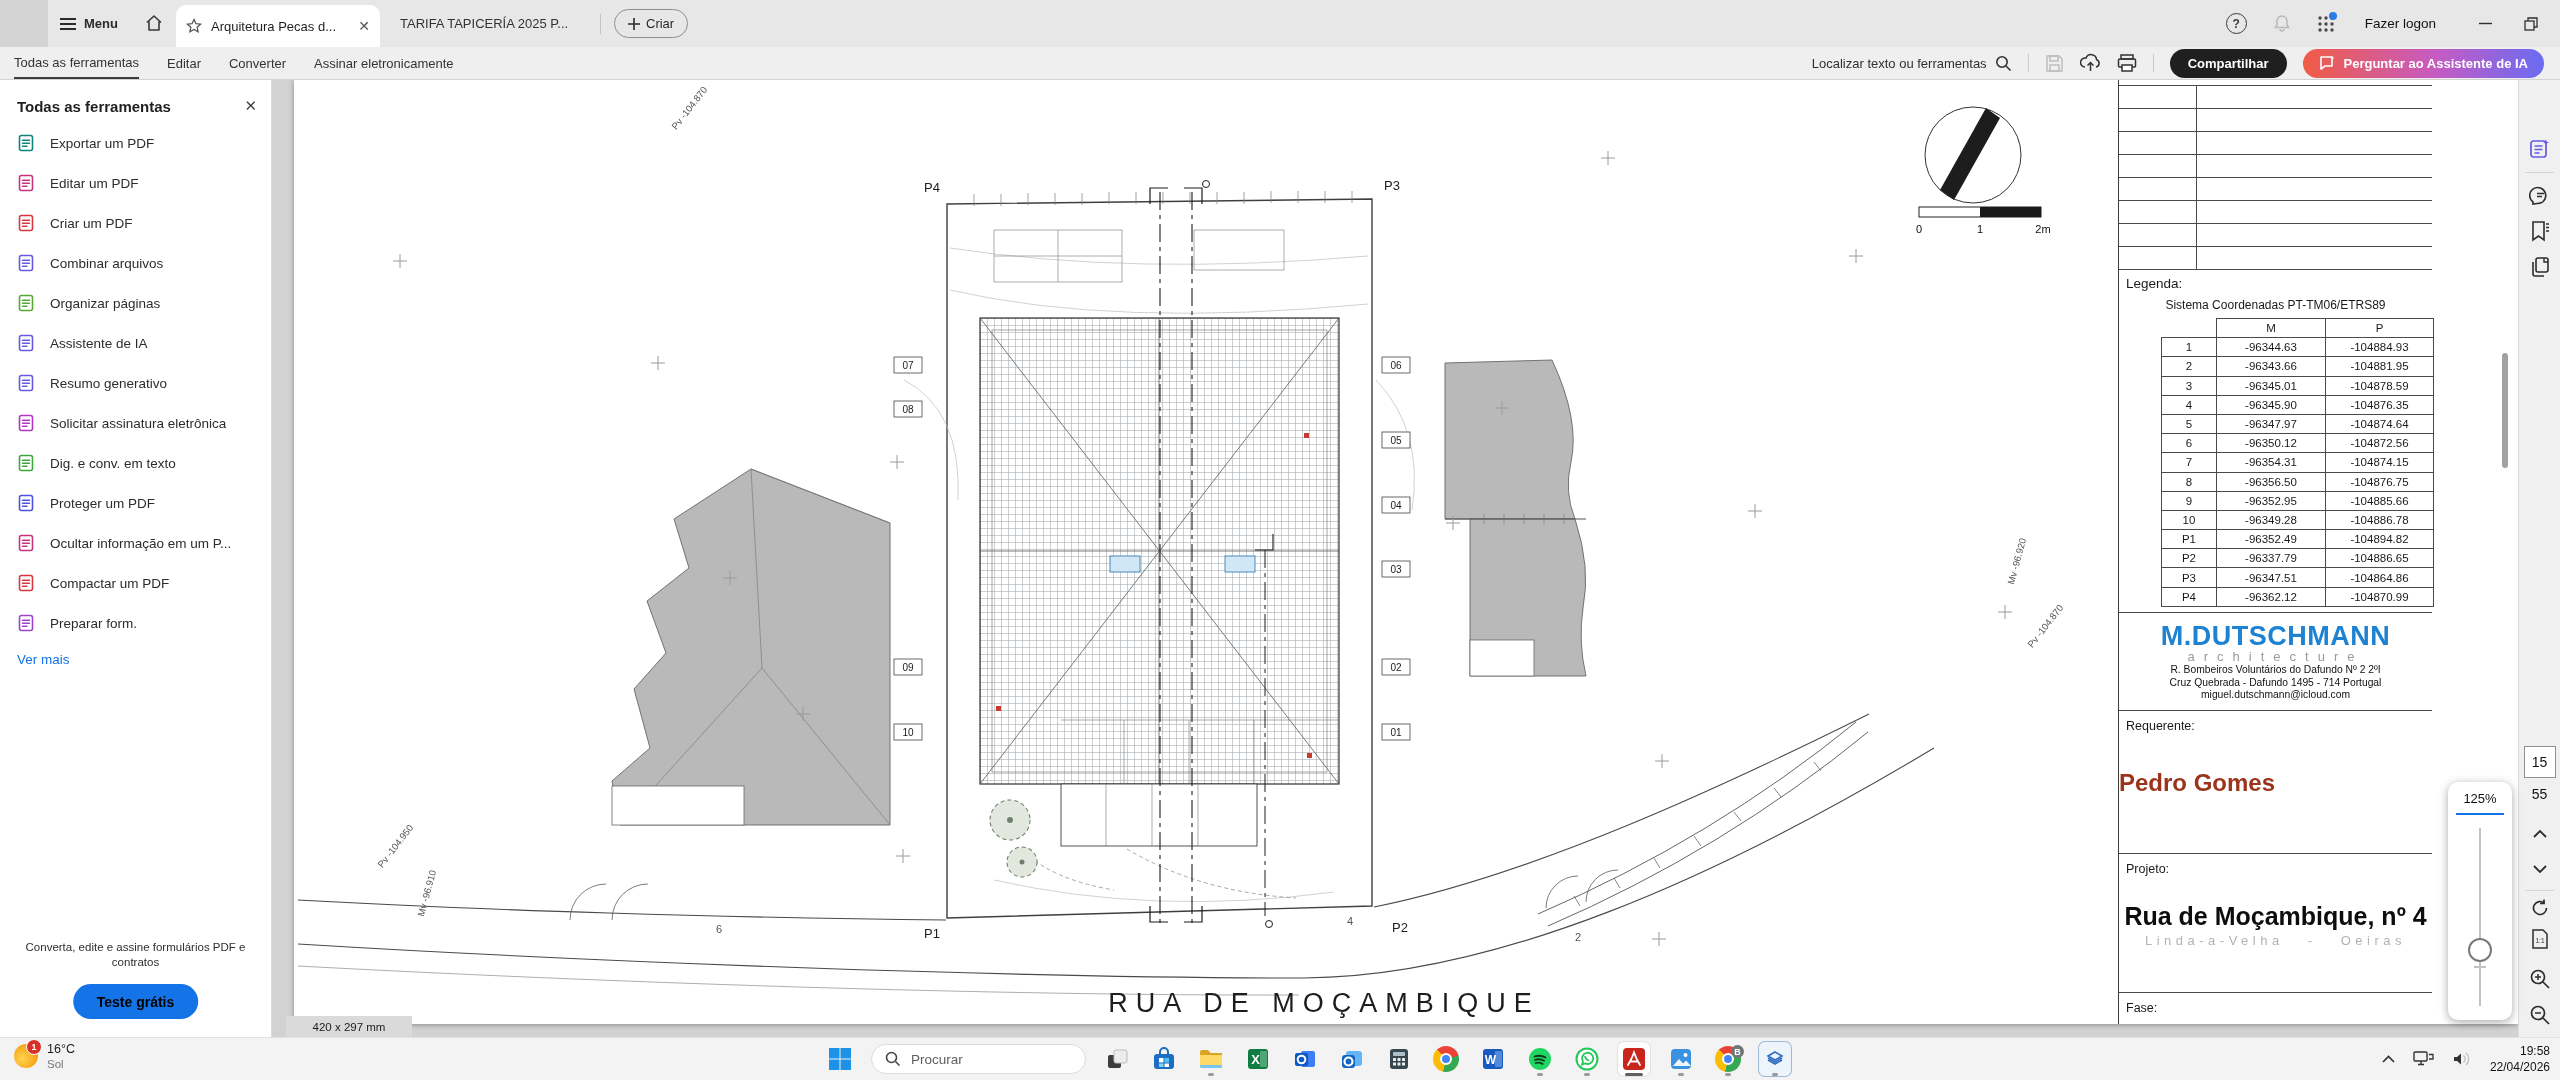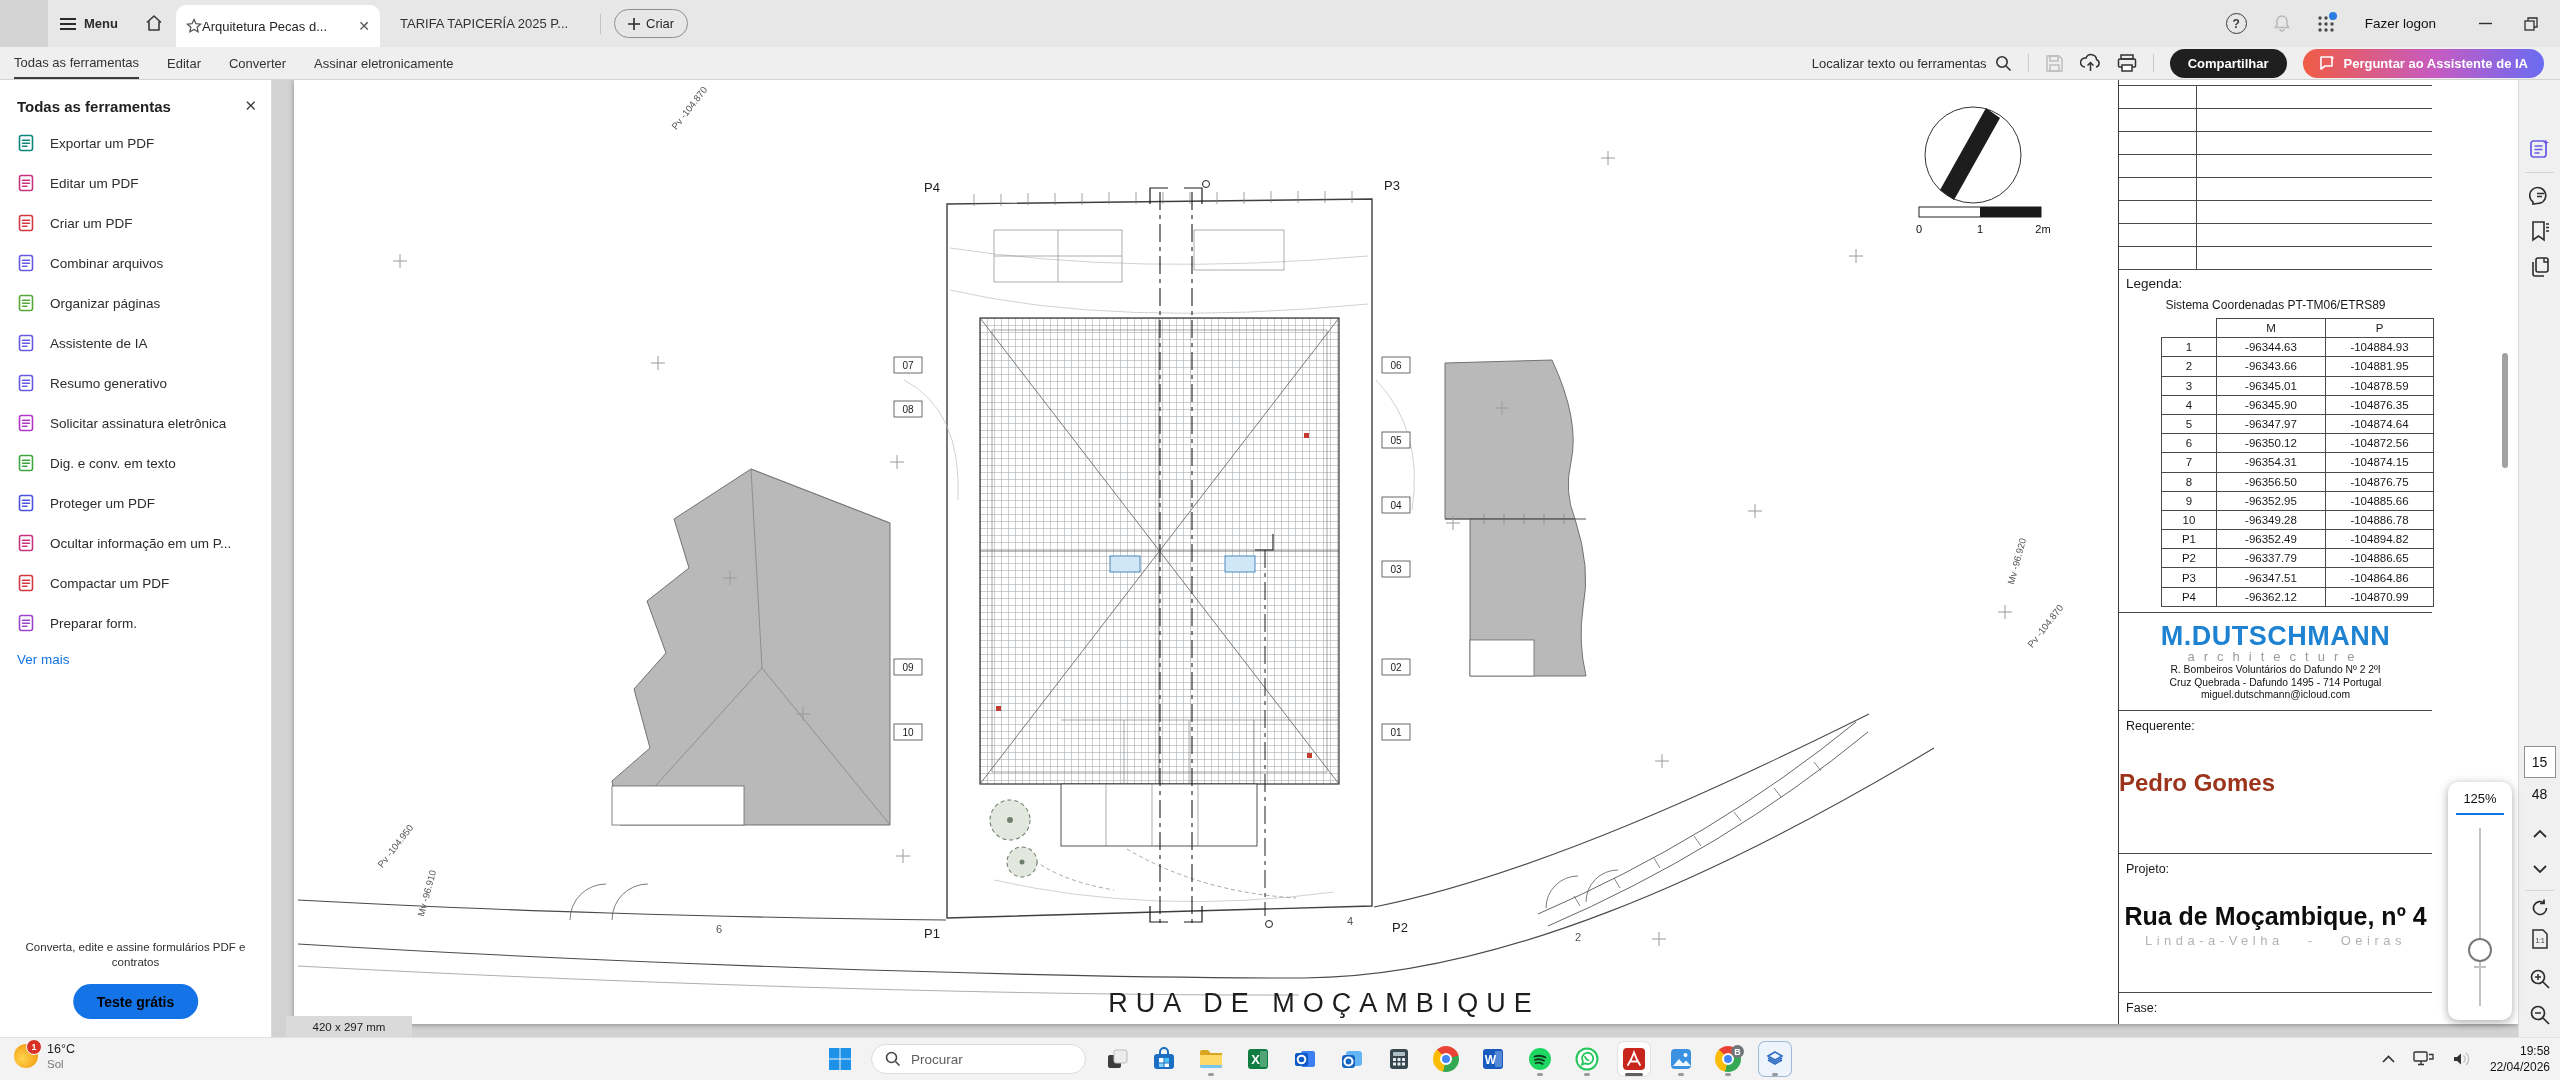--- a/index.html
+++ b/index.html
@@ -3,21 +3,21 @@
 <meta charset="utf-8">
 <style>
   html,body{margin:0;padding:0;width:2560px;height:1080px;overflow:hidden;
     font-family:"Liberation Sans",sans-serif;background:#d4d4d4;-webkit-font-smoothing:antialiased;}
   #root{position:absolute;inset:0;width:2560px;height:1080px;}
   svg{display:block}
   
   .titlebar{position:absolute;left:0;top:0;width:2560px;height:49px;background:#e7e7e7;border-bottom:1px solid #d8d8d8;box-sizing:border-box;margin-left:48px;}
   .menu-btn{position:absolute;left:12px;top:0;height:47px;display:flex;align-items:center;gap:8px;font-size:13px;font-weight:bold;color:#2a2a2a;cursor:pointer}
   .home-btn{position:absolute;left:96px;top:13px;}
-  .tab-active{position:absolute;left:128px;top:5px;width:204px;height:42px;background:#fff;border-radius:10px 10px 0 0;display:flex;align-items:center;padding:0 10px;box-sizing:border-box;}
+  .tab-active{position:absolute;left:128px;top:5px;width:204px;height:42px;background:#fff;border-radius:10px 10px 0 0;display:flex;align-items:center;gap:9px;padding:0 10px;box-sizing:border-box;}
   .tab-active .tab-label{font-size:13px;color:#1f1f1f;white-space:nowrap;overflow:hidden;flex:1}
   .tab-x{color:#555;font-size:14px;cursor:pointer}
   .tab-inactive{position:absolute;left:352px;top:0;height:47px;display:flex;align-items:center;font-size:13px;color:#333;cursor:pointer}
   .tab-sep{position:absolute;left:552px;top:14px;width:1px;height:20px;background:#c4c4c4}
   .criar-btn{position:absolute;left:566px;top:9px;height:29px;border:1.5px solid #8f8f8f;border-radius:15px;display:flex;align-items:center;gap:6px;padding:0 13px;font-size:13px;color:#2a2a2a;box-sizing:border-box;cursor:pointer}
   .tbar-right{position:absolute;right:8px;top:0;height:47px;display:flex;align-items:center;}
   .help-circ{width:19px;height:19px;border:1.6px solid #3c3c3c;border-radius:50%;display:flex;align-items:center;justify-content:center;font-size:12px;font-weight:bold;color:#3c3c3c}
   .grid-ico{position:relative}
   .grid-dot{position:absolute;right:-2px;top:-3px;width:8px;height:8px;border-radius:50%;background:#2a7de1}
   .signin{font-size:13.5px;color:#111;margin:0 26px 0 30px;cursor:pointer}
@@ -696,21 +696,21 @@
         </svg>
     </span>
     <span class="strip-btn" style="top:176px">
       <svg width="22" height="22" viewBox="0 0 22 22">
           <rect x="7" y="2" width="12" height="14" rx="2" fill="none" stroke="#2d2d2d" stroke-width="1.6"></rect>
           <path d="M4 6v12a2 2 0 0 0 2 2h9" fill="none" stroke="#2d2d2d" stroke-width="1.6"></path>
           <path d="M15 2v4h4" fill="none" stroke="#2d2d2d" stroke-width="1.4"></path>
         </svg>
     </span>
     <div class="pagebox">15</div>
-    <span class="pagetotal">48</span>
+    <span class="pagetotal">55</span>
     <span class="strip-btn" style="top:748px">
         <svg width="16" height="11">
           <path d="M2 9l6-6 6 6" stroke="#2d2d2d" stroke-width="1.8" fill="none"></path>
         </svg>
       </span>
     <span class="strip-btn" style="top:784px">
         <svg width="16" height="11">
           <path d="M2 2l6 6 6-6" stroke="#2d2d2d" stroke-width="1.8" fill="none"></path>
         </svg>
       </span>

